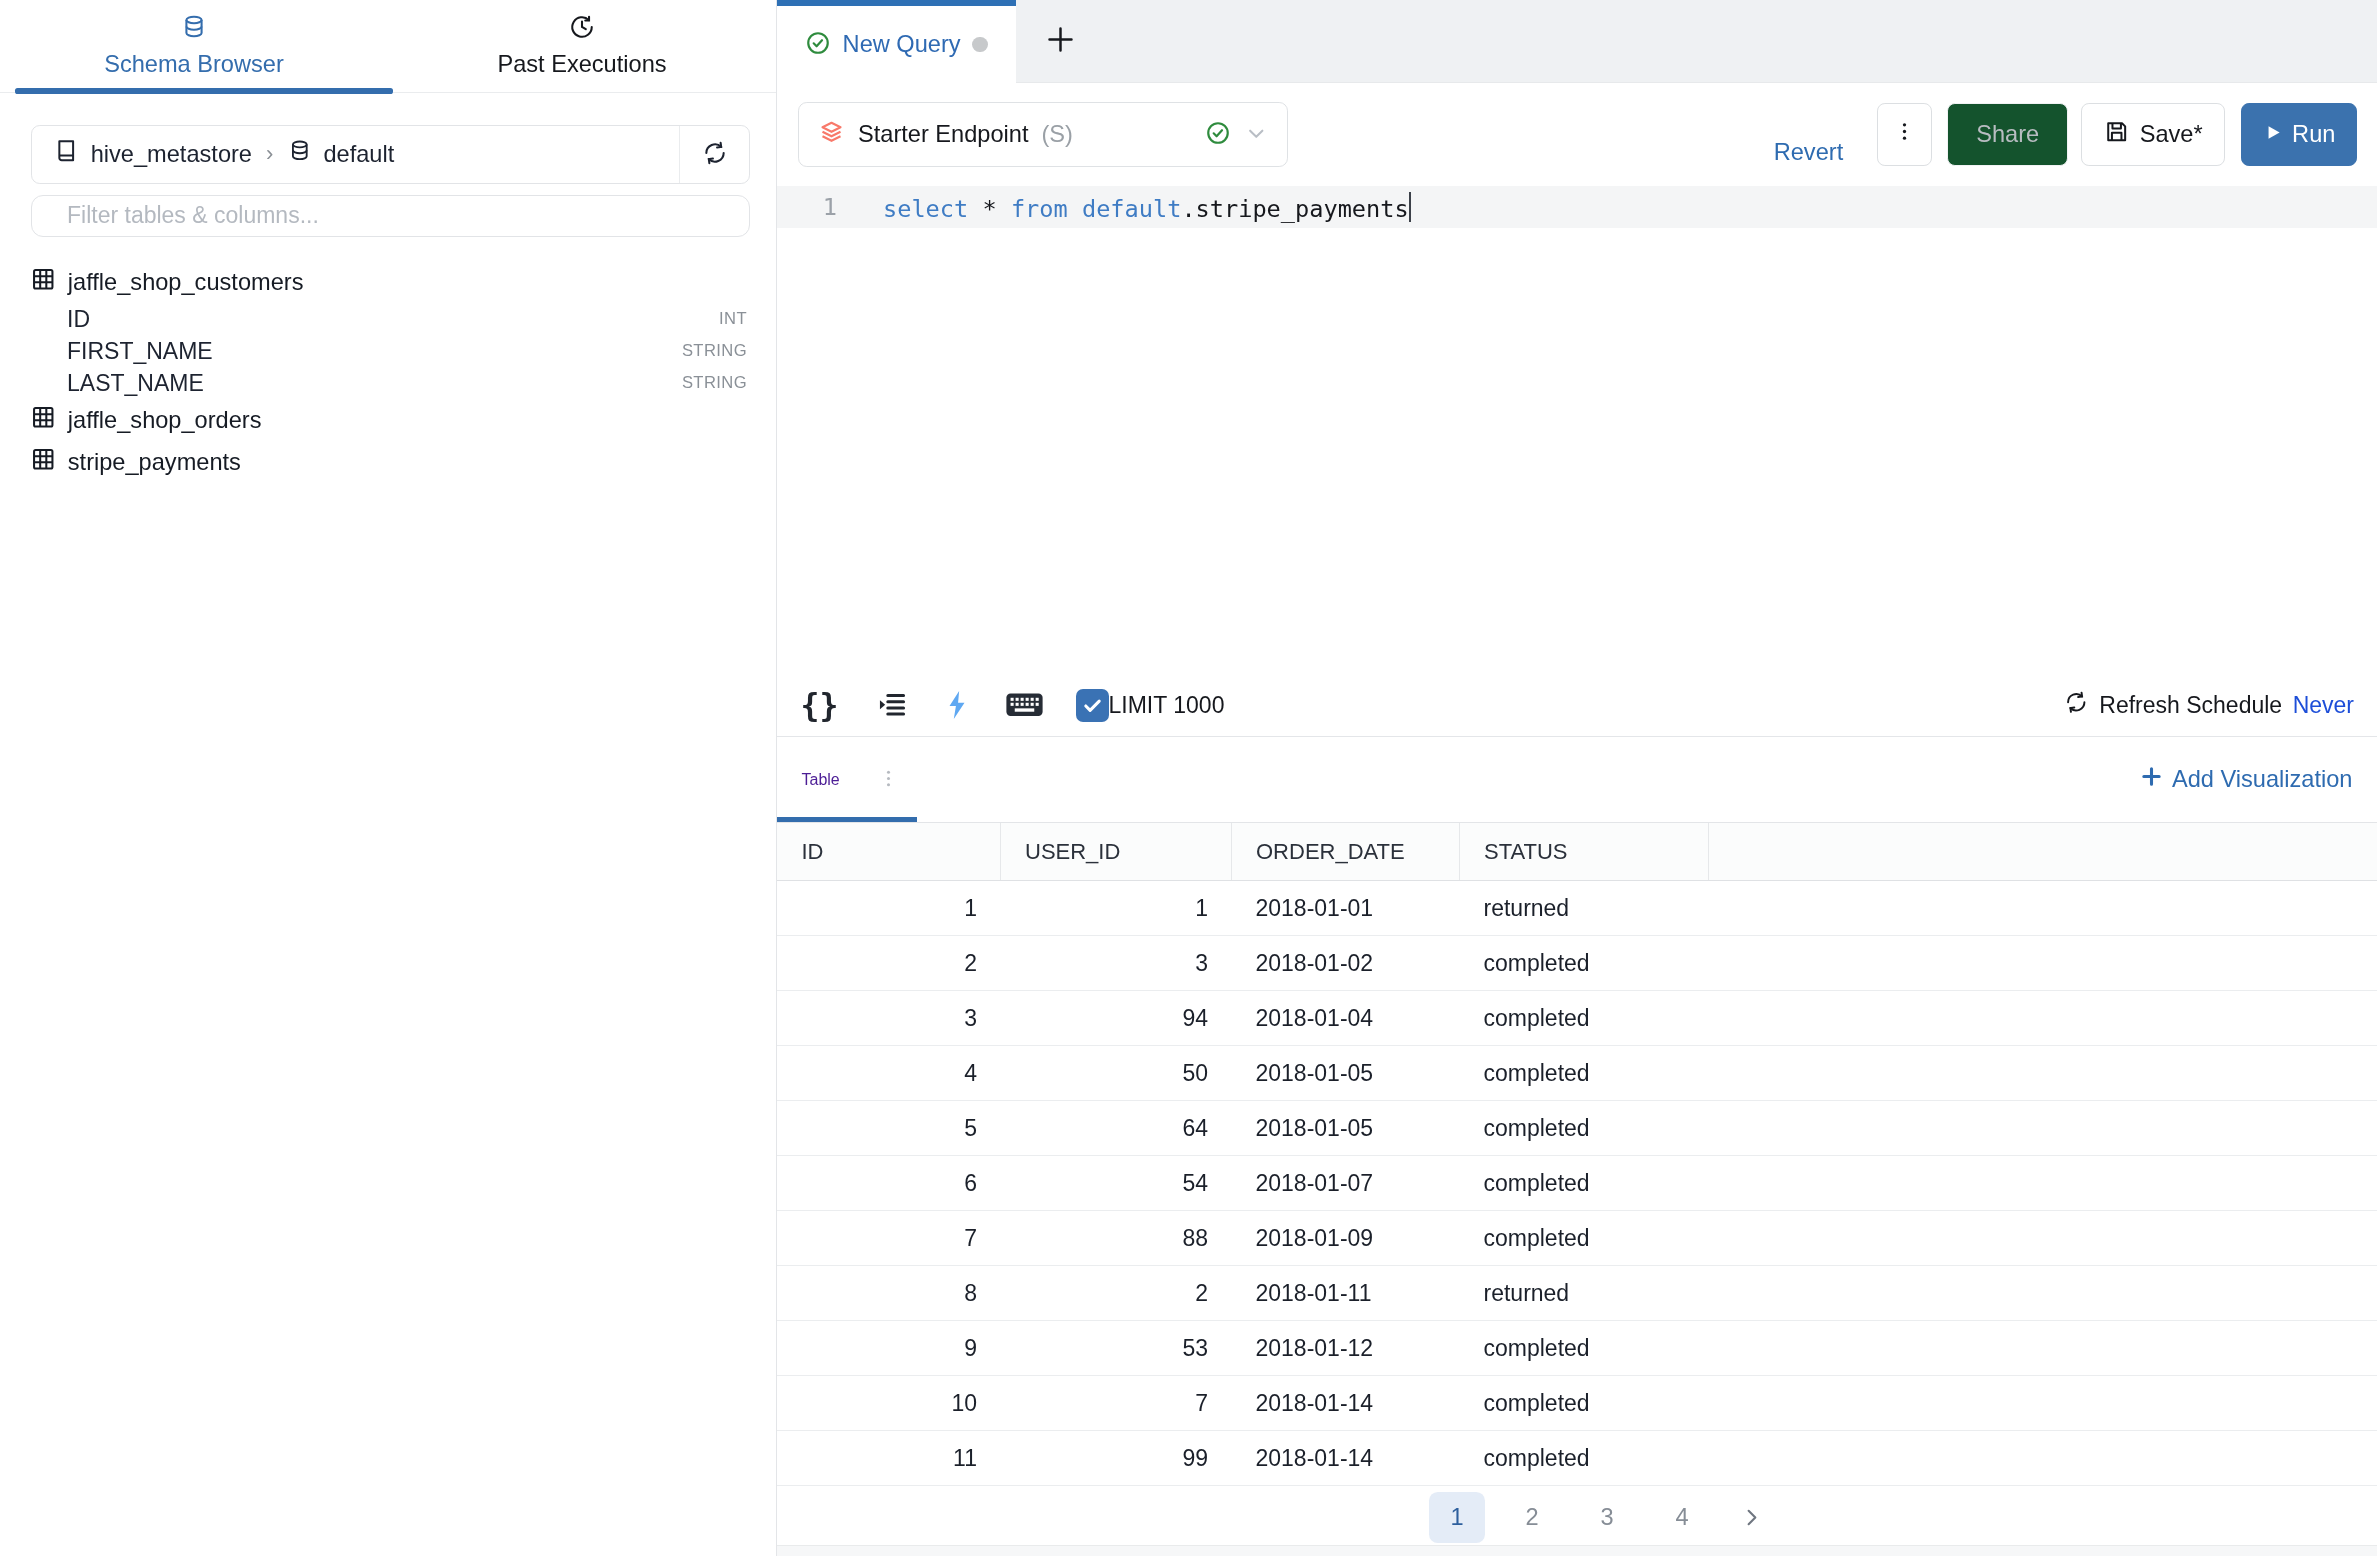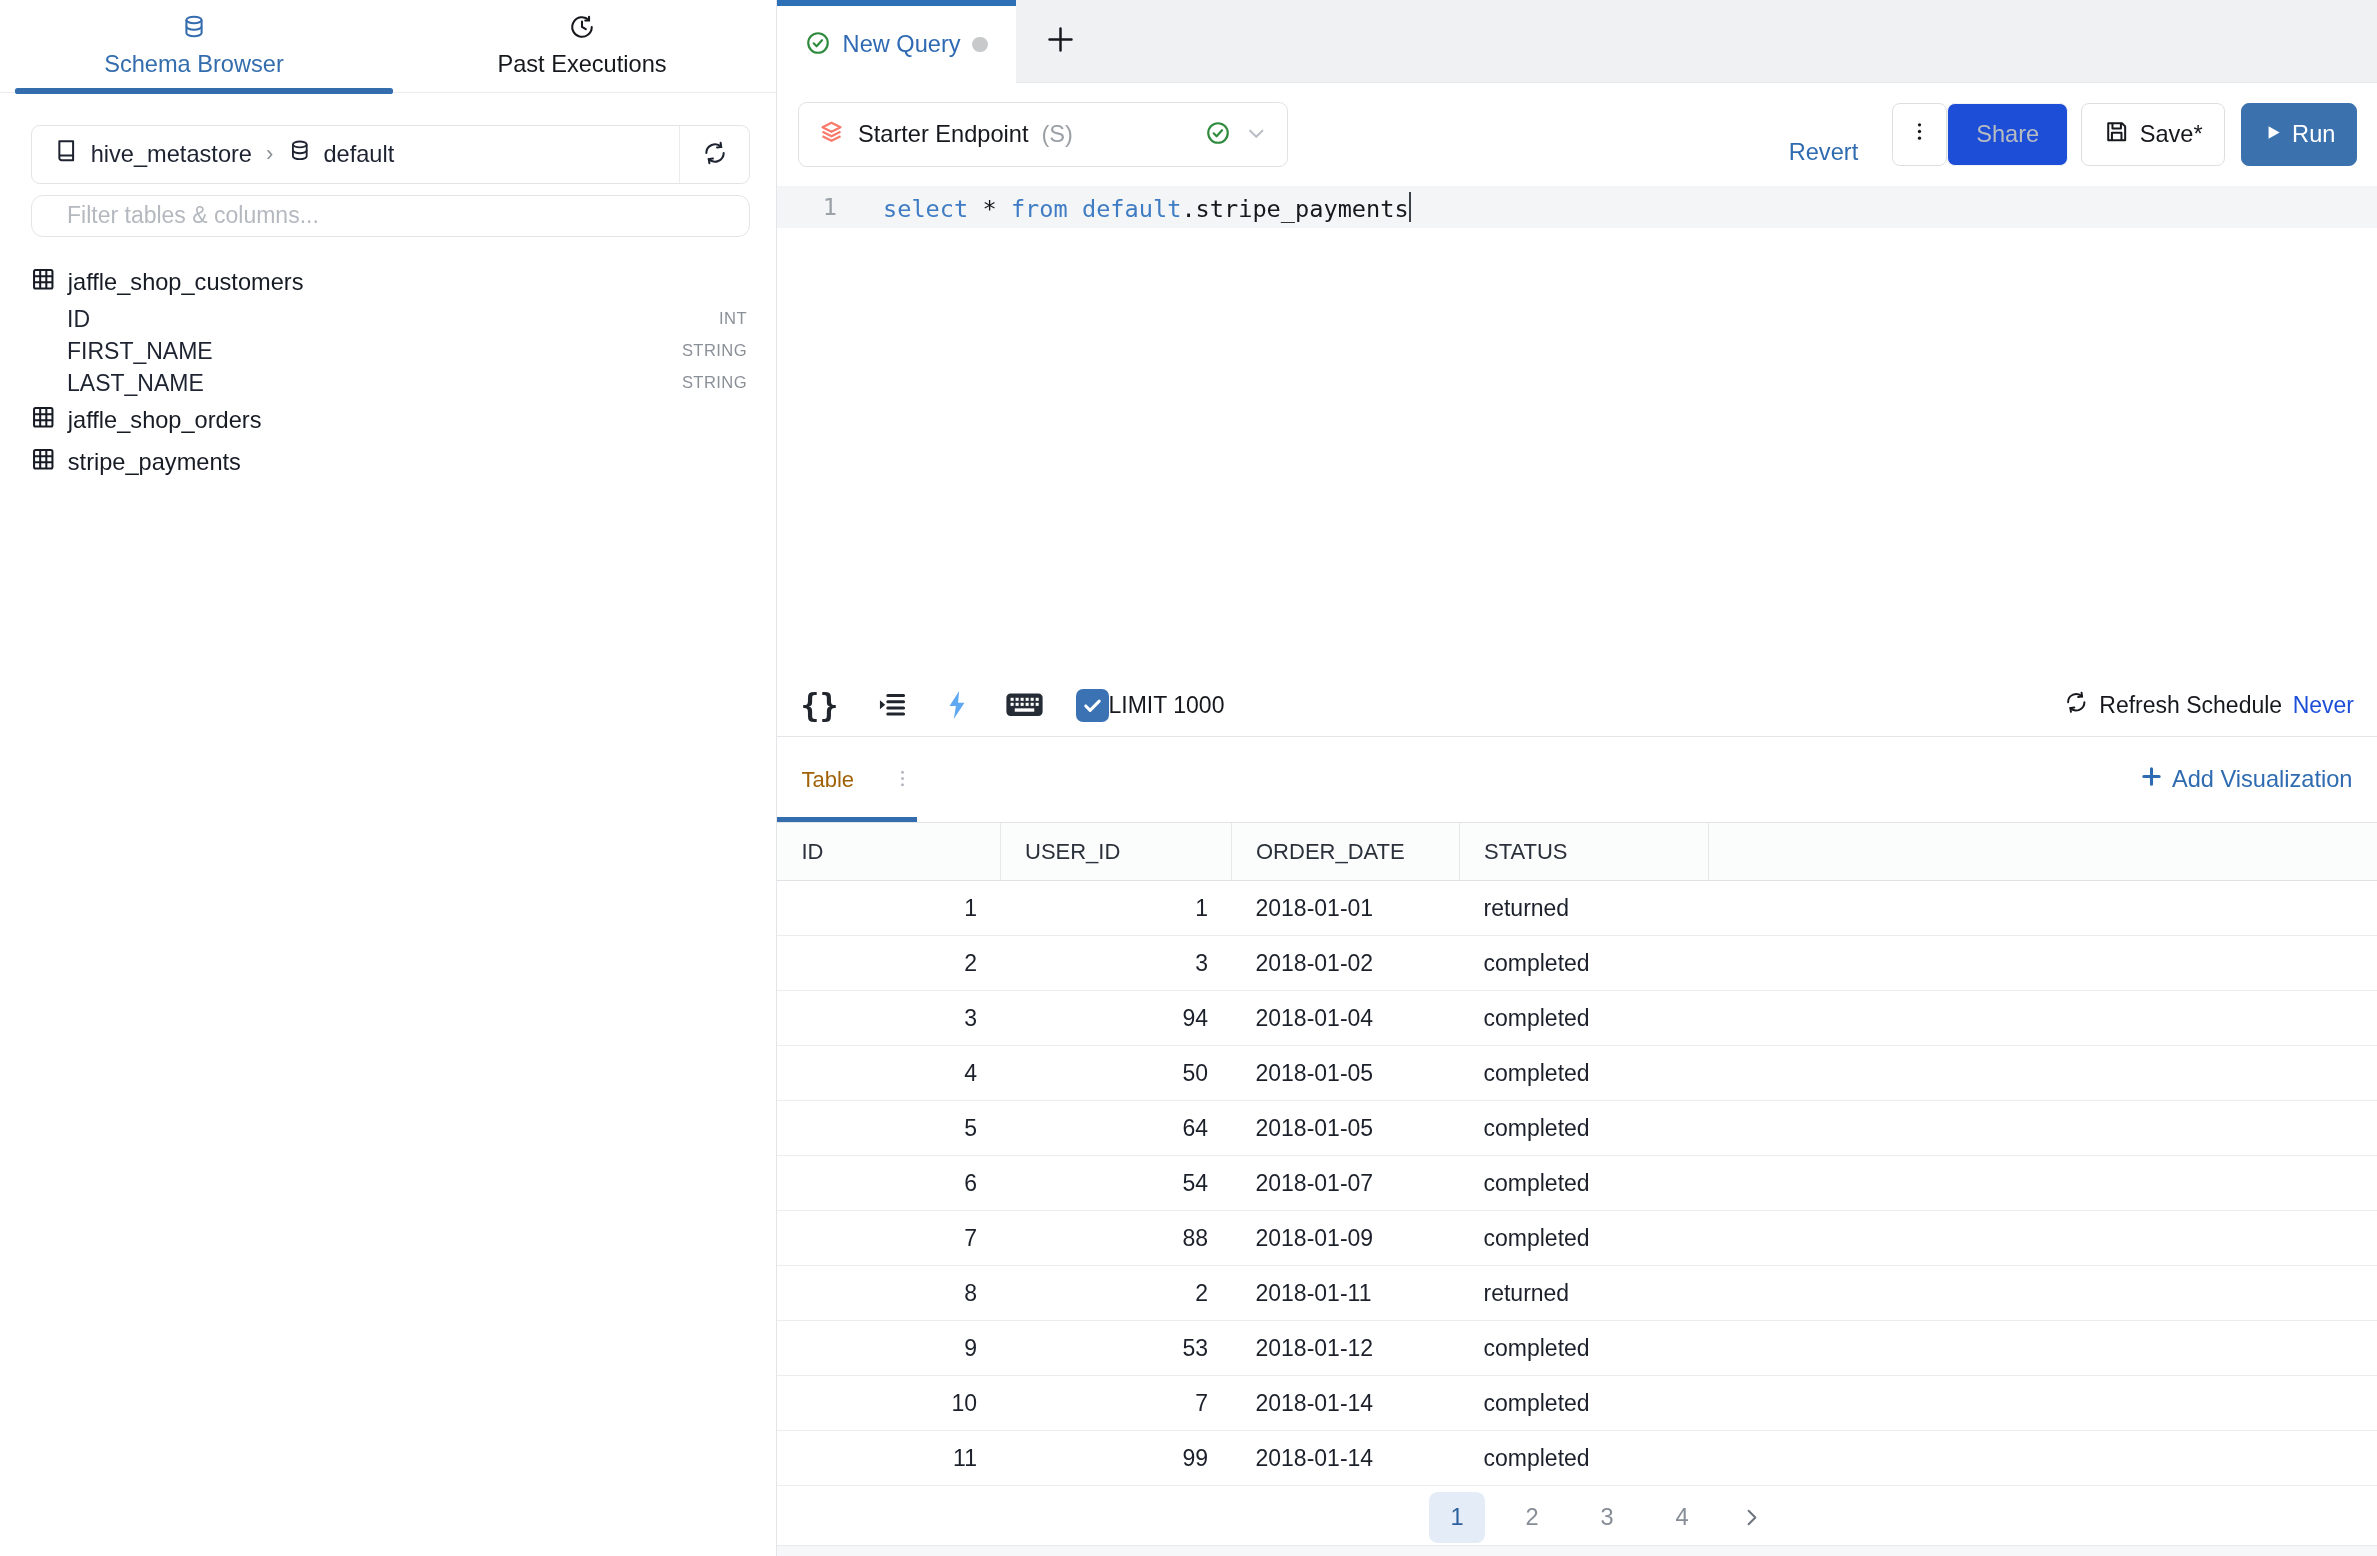--- a/index.html
+++ b/index.html
@@ -39,40 +39,40 @@
 
   .controls { display:flex; align-items:center; margin-top:19px; padding:0 20px 0 21px; height:65px;gap:24px; }
   .endpoint { width:490px; height:65px; border:0.9px solid #dfe2e5; border-radius:8.8px; display:flex; align-items:center; gap:13px; padding:0 19px; cursor:pointer; }
   .endpoint .nm { font-size:23.6px; color:#16181d; }
   .endpoint .sz { font-size:23.6px; color:#9aa0a6; }
   .endpoint .spacer { flex:1; }
   .actions { margin-left:auto; display:flex; align-items:flex-end; }
   .link-btn { font-size:23.6px; color:#2e6bb0; cursor:pointer; background:none; border:none; font-family:inherit; }
   .btn { height:63px; border-radius:7.9px; border:0.9px solid #dcdfe2; background:#fff; display:flex; align-items:center; justify-content:center; gap:10.5px; font-size:23.6px; color:#16181d; cursor:pointer; font-family:inherit; }
   .btn-kebab { width:55px; margin-left:34px; }
-  .btn-share { width:121px; background:#1d4ed8; border-color:#f1f2f4; color:#b8bcc1; cursor:default; }
+  .btn-share { width:121px; margin-left:15px; background:#14532d; border-color:#f1f2f4; color:#b8bcc1; cursor:default; }
   .btn-save { width:144px; margin-left:13px; }
   .btn-run { width:116px; margin-left:15.8px; background:#3b72ae; border-color:#3b72ae; color:#fff; }
 
   .editor { margin-top:19px; height:488px; font-family:"DejaVu Sans Mono", monospace; font-size:23.6px; }
   .code-line { height:42px; display:flex; align-items:center; background:#f4f5f6; }
   .gutter { width:60px; text-align:right; color:#9ba1a8; }
   .code { padding-left:46px; color:#16181d; white-space:pre; }
   .code .kw { color:#3f7cc4; }
   .caret { display:inline-block; width:2.6px; height:30px; background:#3c4149; vertical-align:-5.3px; }
 
   .ed-toolbar { height:63px; display:flex; align-items:center; padding:0 23px 0 23.6px; border-bottom:0.9px solid #e4e6e9; }
   .tool { display:flex; align-items:center; justify-content:center; cursor:pointer; }
   .checkbox { width:33px; height:33px; border-radius:7px; background:#3a72b4; display:flex; align-items:center; justify-content:center; cursor:pointer; }
   .limit-lbl { font-size:23px; color:#16181d; }
   .sched { margin-left:auto; display:flex; align-items:center; gap:10.5px; font-size:23px; color:#16181d; }
   .sched .never { color:#1d4ed8; cursor:pointer; }
 
   .results-header { height:85px; display:flex; align-items:center; position:relative; }
-  .res-tab { font-size:22px; color:#a16207; font-weight:500; margin-left:24.5px; cursor:pointer; }
+  .res-tab { font-size:16px; color:#4c1d95; font-weight:500; margin-left:24.5px; cursor:pointer; }
   .res-kebab { margin-left:39px; cursor:pointer; }
   .res-underline { position:absolute; left:0; bottom:0; width:140px; height:5.3px; background:#336dad; }
   .add-viz { margin-left:auto; margin-right:24.5px; display:flex; align-items:center; gap:8.8px; font-size:23.6px; color:#2e6bb0; cursor:pointer; }
 
   table.res { width:100%; border-collapse:collapse; table-layout:fixed; }
   table.res th { height:58px; font-size:22px; font-weight:500; color:#2b313b; text-align:left; padding-left:24.5px; border-top:0.9px solid #e3e5e8; border-bottom:0.9px solid #dfe1e4; background:#fbfcfc; border-left:0.9px solid #e6e8ea; }
   table.res th:first-child { border-left:none; }
   table.res td { height:55px; font-size:23px; color:#1b202a; border-bottom:0.9px solid #ebedef; padding:0 23px 0 24.5px; }
   td.num { text-align:right; }
 

